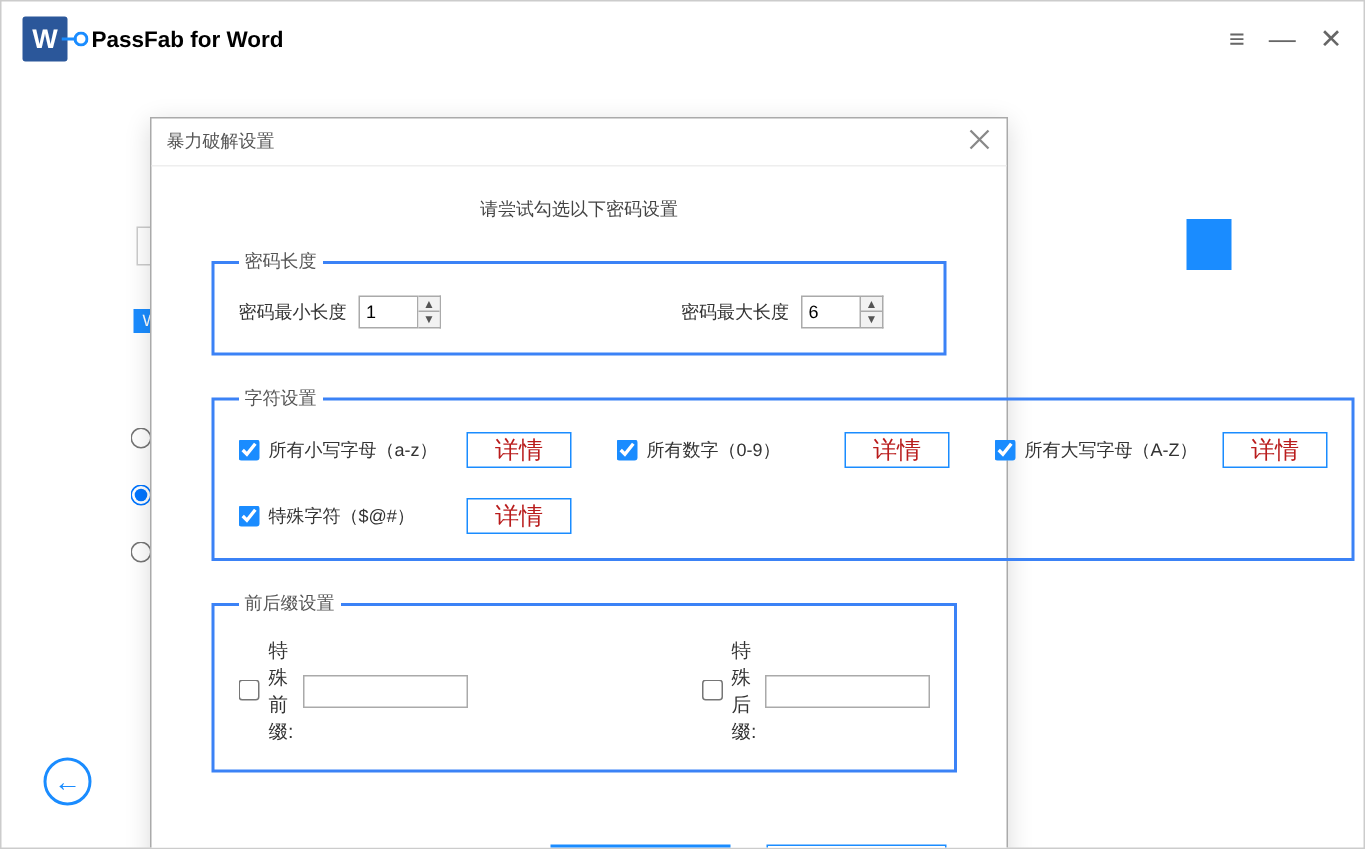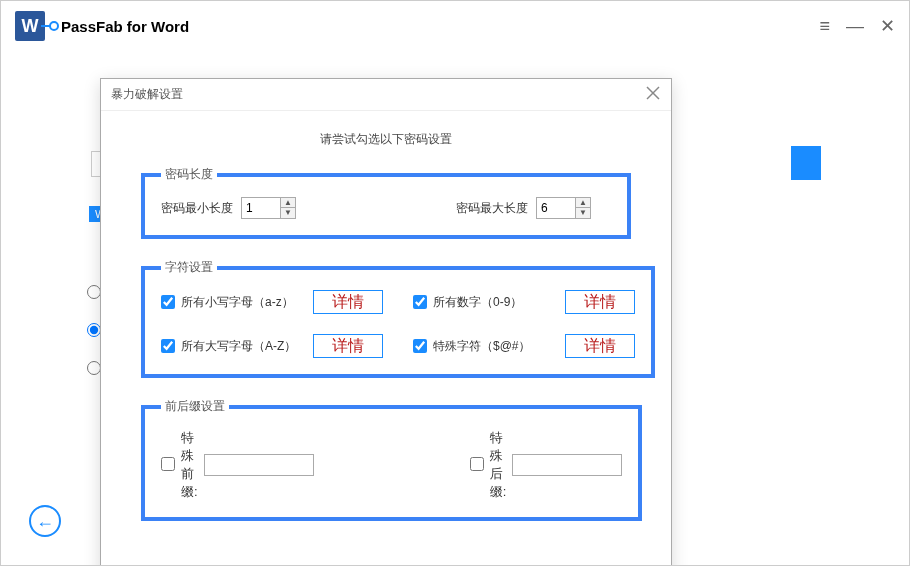--- a/index.html
+++ b/index.html
@@ -19,32 +19,32 @@
     .bg-radios{position:absolute;left:86px;top:284px;display:flex;flex-direction:column;gap:24px}
     .bg-radios label{display:flex;align-items:center;gap:6px;font-size:12px}
     .bg-blue{position:absolute;right:88px;top:145px;width:30px;height:34px;background:#1a8cff}
     input[type=radio]{width:14px;height:14px}
     .dialog{position:absolute;left:99px;top:77px;width:572px;border:1px solid #aaa;background:#fff;box-shadow:0 4px 16px rgba(0,0,0,0.15)}
     .dlg-head{height:32px;display:flex;align-items:center;padding:0 10px;border-bottom:1px solid #eee}
     .dlg-title{font-size:12px;color:#555}
     .dlg-close{margin-left:auto;cursor:pointer;color:#888}
     .dlg-body{padding:20px 40px 18px}
     .dlg-hint{text-align:center;font-size:12px;color:#444;margin-bottom:18px}
-    fieldset{border:4px solid #3b82f6;padding:14px 16px 16px;margin-bottom:20px;position:relative}
+    fieldset{border:2px solid #3b82f6;padding:14px 16px 16px;margin-bottom:20px;position:relative}
     legend{font-size:12px;color:#555;padding:0 4px}
     .len-row{display:flex;align-items:flex-start;gap:10px}
     .len-col{display:flex;align-items:center;gap:8px}
     .len-col.right{margin-left:150px}
     .len-lbl{font-size:12px}
     .spinner{display:flex;align-items:center}
     .spinner input{width:40px;height:22px;border:1px solid #aaa;padding:0 4px;font-size:12px}
     .spin-btns{display:flex;flex-direction:column;border:1px solid #aaa;border-left:none}
     .spin-btns span{width:14px;height:10px;font-size:8px;line-height:10px;text-align:center;cursor:pointer;color:#555;background:#f2f2f2}
     .spin-btns span:first-child{border-bottom:1px solid #aaa}
-    .char-grid{display:grid;grid-template-columns:1fr 1fr;row-gap:20px;column-gap:30px}
+    .char-grid{display:grid;grid-template-columns:1fr 1fr 1fr;row-gap:20px;column-gap:30px}
     .char-item{display:flex;align-items:center;gap:12px}
     .char-item label{display:flex;align-items:center;gap:6px;font-size:12px;width:140px}
     .char-item input[type=checkbox]{width:14px;height:14px;accent-color:#1a8cff}
     .detail-btn{width:70px;height:24px;border:1px solid #1a8cff;background:#fff;color:#b91c1c;font-size:16px;cursor:pointer}
     .affix-row{display:flex;align-items:center;gap:6px}
     .affix-row .col{display:flex;align-items:center;gap:6px}
     .affix-row .col.right{margin-left:150px}
     .affix-row input[type=checkbox]{width:14px;height:14px}
     .affix-row input[type=text]{width:110px;height:22px;border:1px solid #aaa;padding:0 4px;font-size:12px}
     .dlg-foot{display:flex;justify-content:flex-end;gap:24px;padding:10px 40px 22px}

